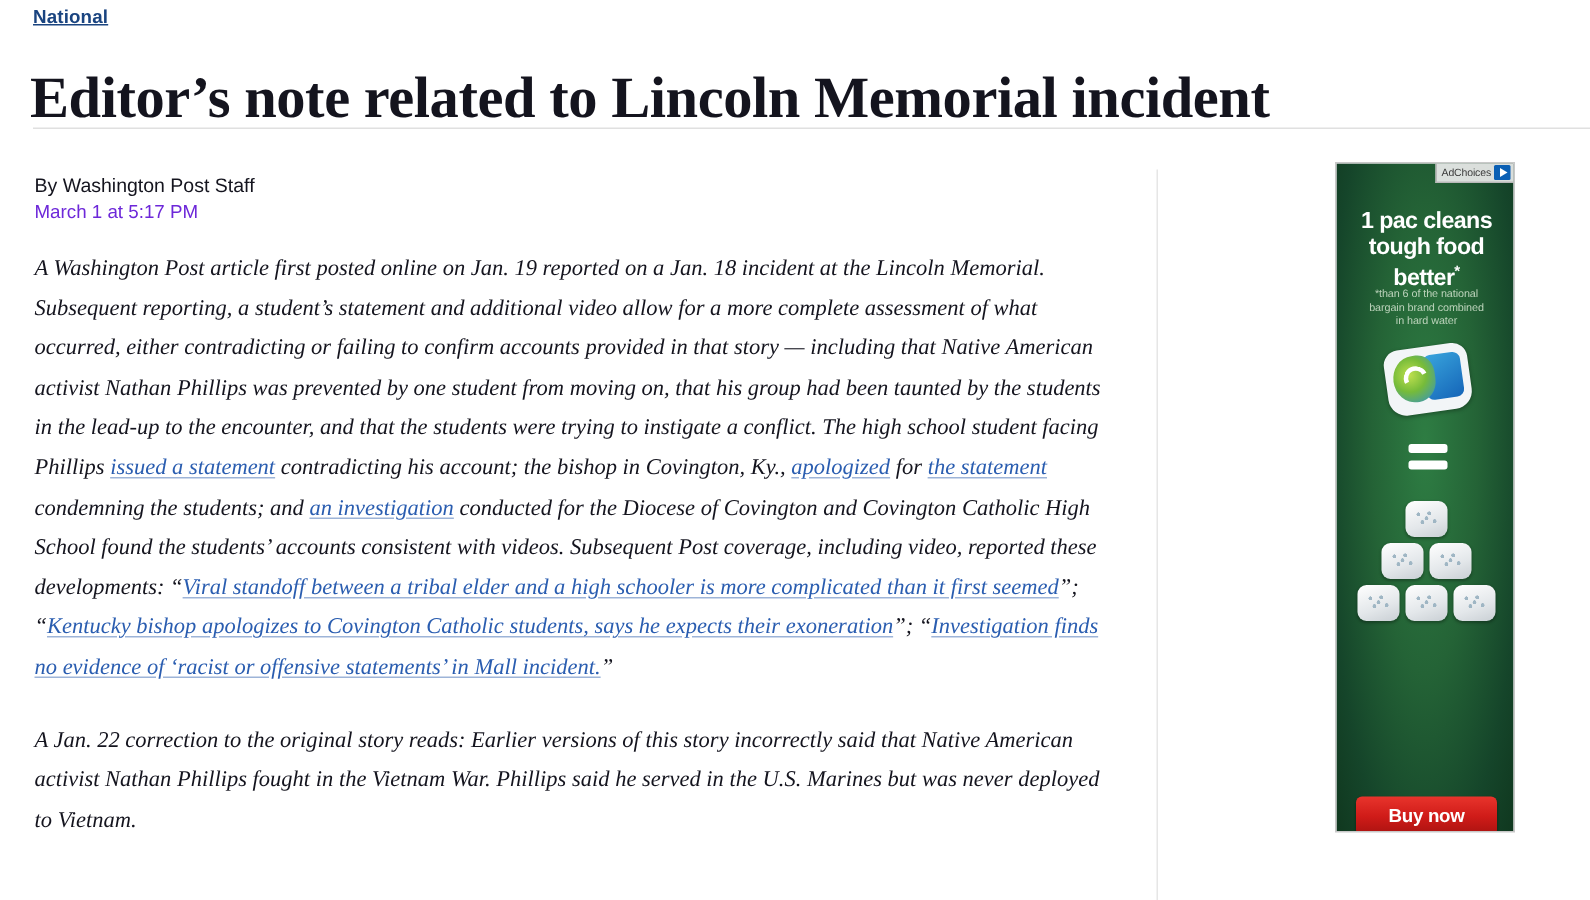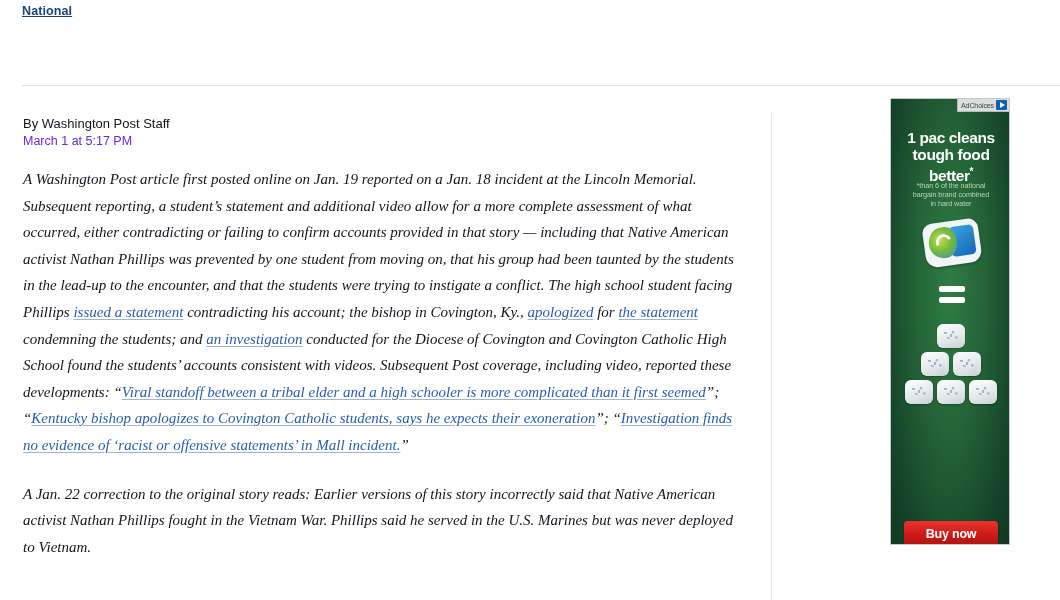--- a/index.html
+++ b/index.html
@@ -90,21 +90,21 @@
   .article a {
     color: #2a5db0;
     text-decoration: underline;
     text-decoration-color: #9db4d8;
     text-underline-offset: 2px;
   }
 
   
   .ad-wrap {
     position: absolute;
-    left: 890px; top: 98px;
+    left: 890px; top: 108px;
     width: 120px; height: 447px;
   }
   .ad-creative {
     position: absolute;
     left: 0; top: 0;
     width: 120px; height: 447px;
     background: radial-gradient(ellipse at 50% 42%, #2e7d43 0%, #246336 42%, #15452a 78%, #10381f 100%);
     border: 1px solid #c8c8c8;
     overflow: hidden;
   }
@@ -297,20 +297,21 @@
     text-align: center;
   }
 </style>
 </head>
 <body>
 
 <div class="page">
 
   <a class="kicker" href="#">National</a>
 
+  <h1 class="headline">Editor’s note related to Lincoln Memorial incident</h1>
 
   <div class="head-rule"></div>
 
   <div class="byline">
     <span class="by-label">By</span>
     <span class="by-author">Washington Post Staff</span>
   </div>
   <div class="timestamp">March 1 at 5:17 PM</div>
 
   <div class="col-divider"></div>

